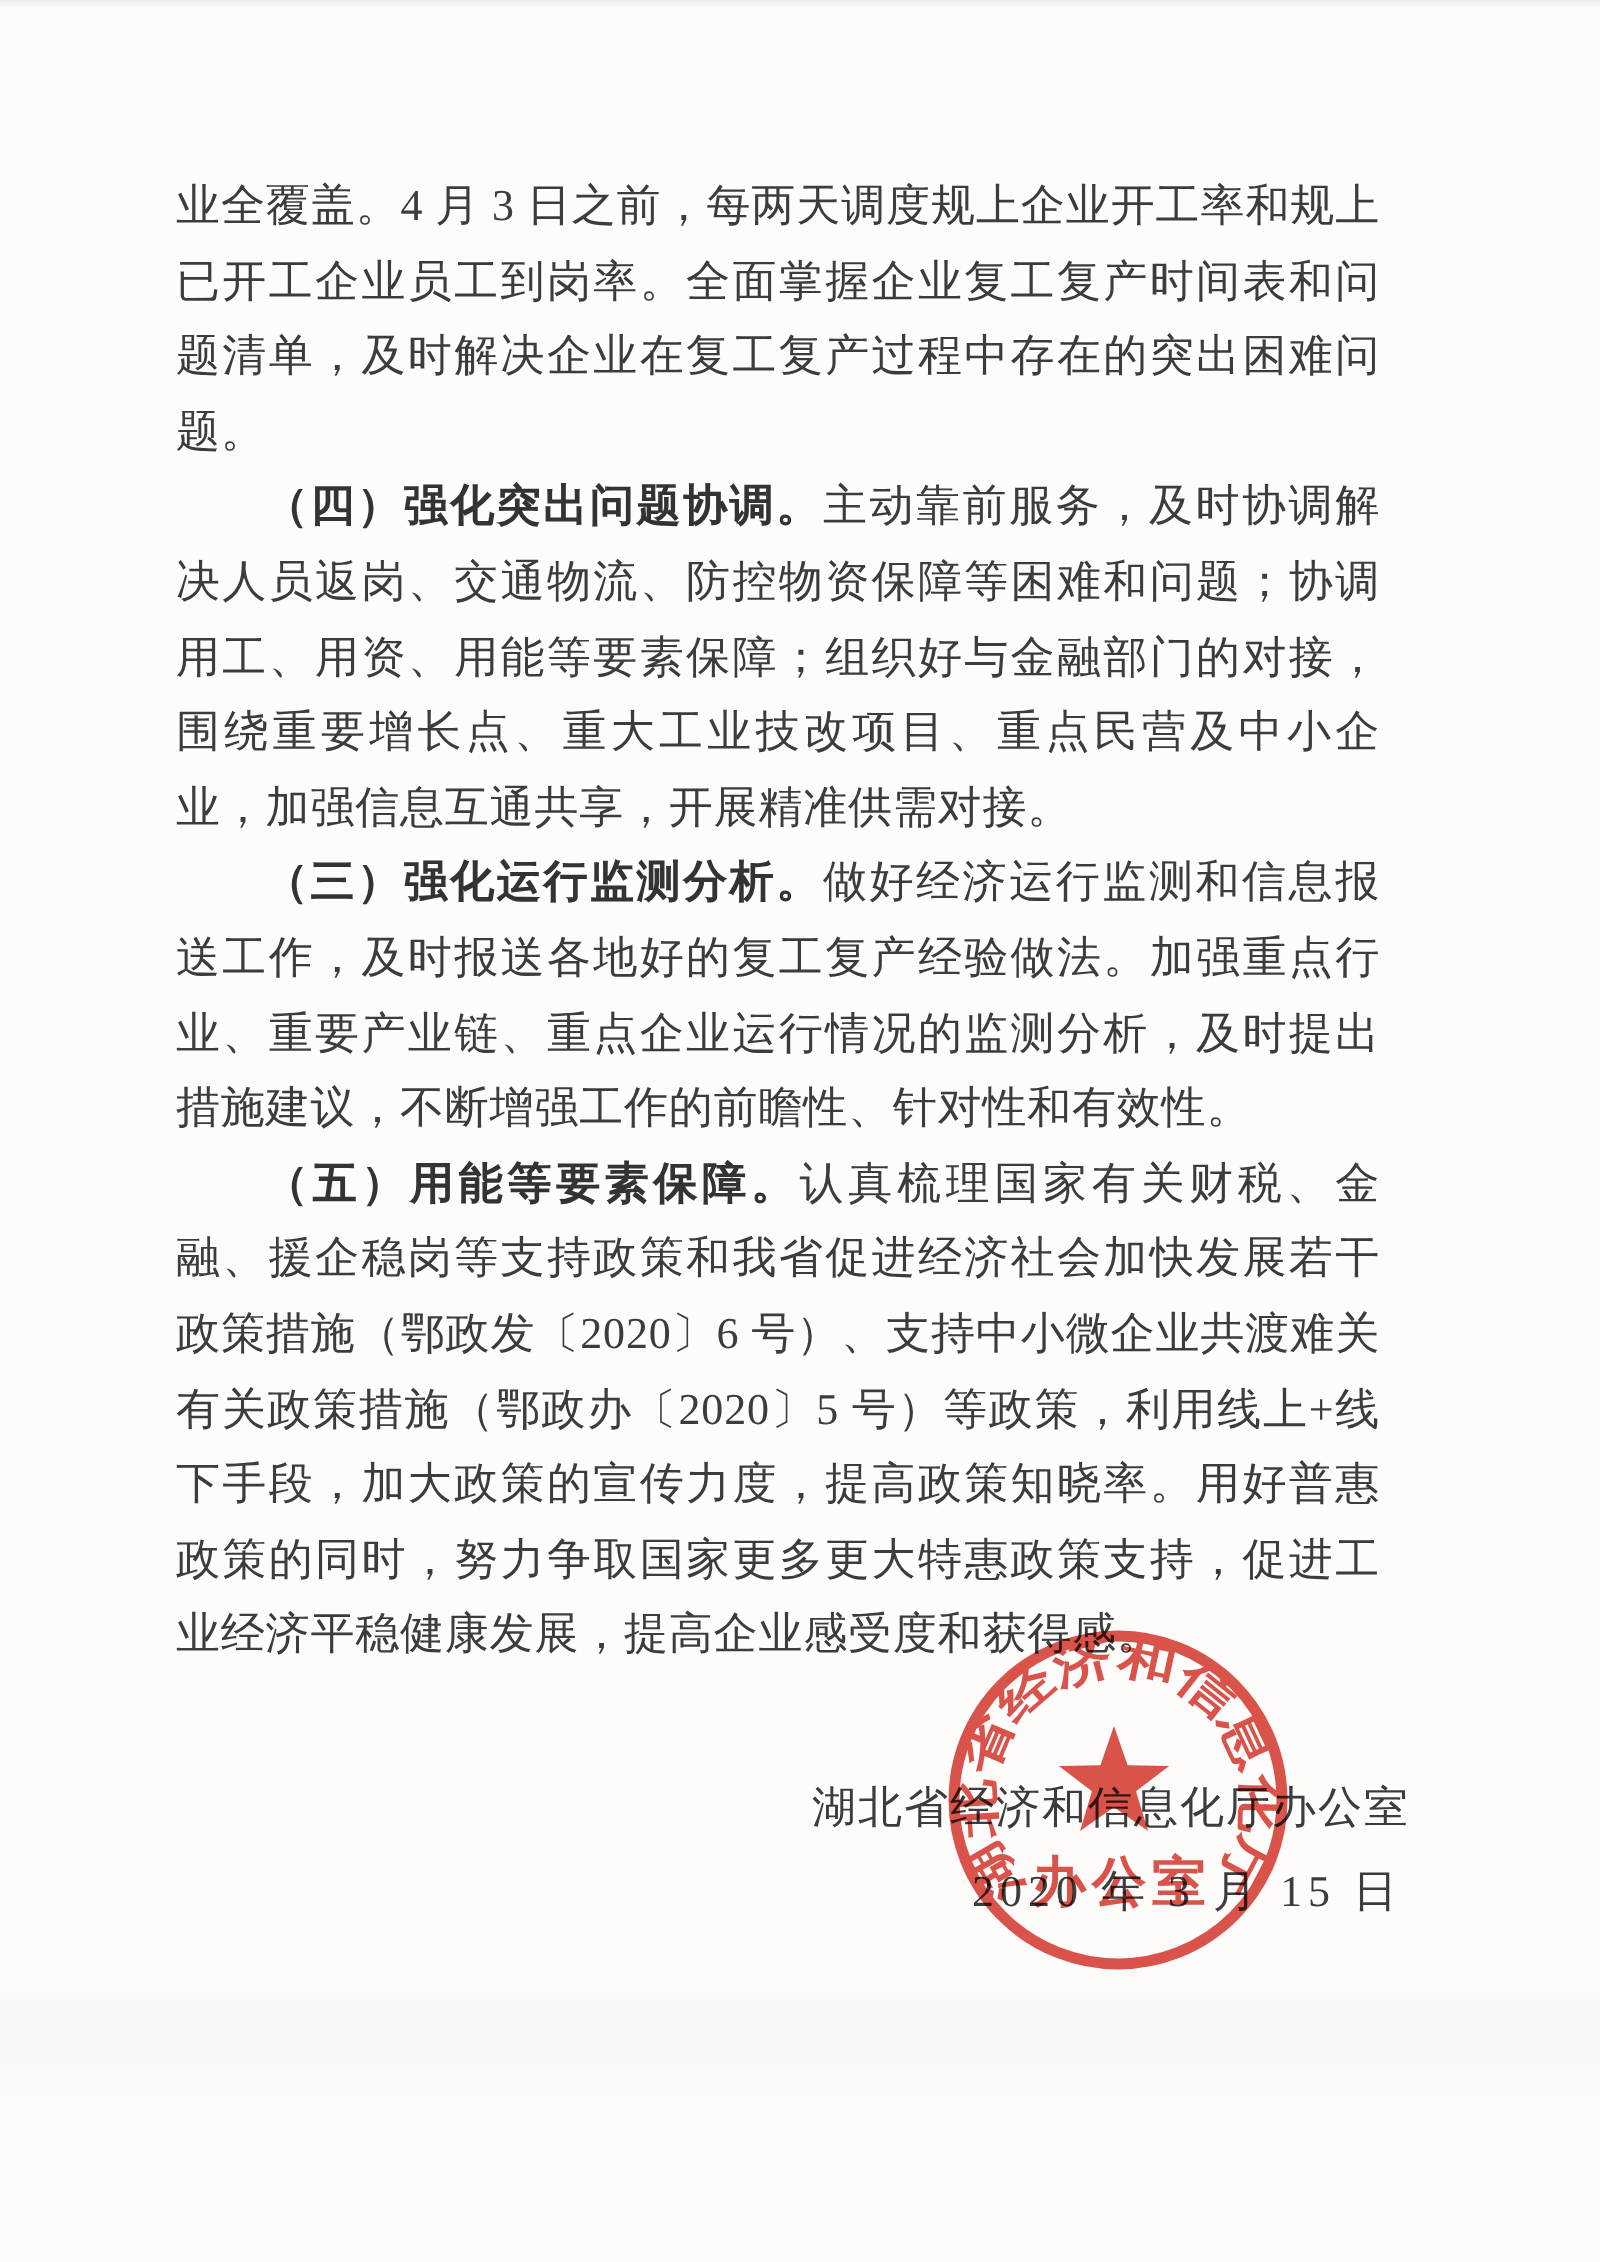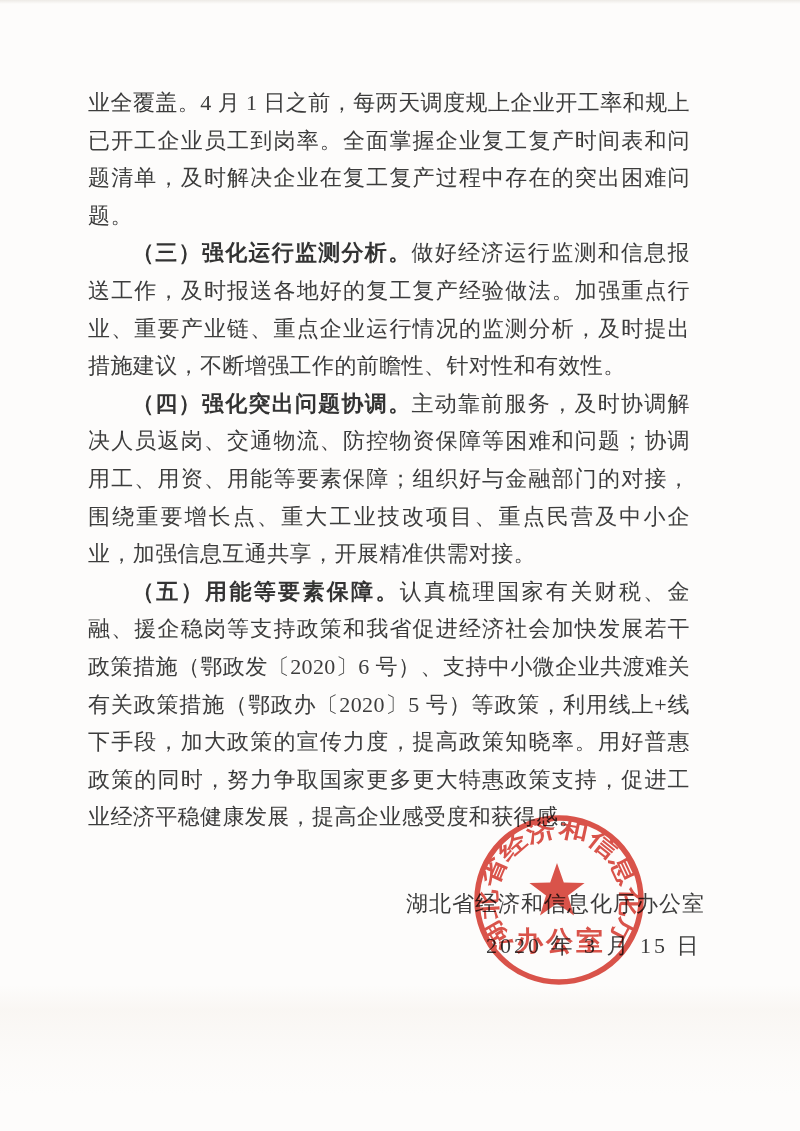--- a/index.html
+++ b/index.html
@@ -28,23 +28,23 @@
     mix-blend-mode:multiply;opacity:.92;pointer-events:none;
   }
   .seal text{font-family:"Liberation Serif","DejaVu Serif",serif;font-weight:700;}
 </style>
 </head>
 <body>
 
 <div class="sheet">
 
   <div class="content">
-    <p class="para"><span>业全覆盖。4 月 1 日之前，每两天调度规上企业开工率和规上已开工企业员工到岗率。全面掌握企业复工复产时间表和问题清单，及时解决企业在复工复产过程中存在的突出困难问题。</span></p>
+    <p class="para"><span>业全覆盖。4 月 3 日之前，每两天调度规上企业开工率和规上已开工企业员工到岗率。全面掌握企业复工复产时间表和问题清单，及时解决企业在复工复产过程中存在的突出困难问题。</span></p>
+    <p class="para indent"><b class="lead">（四）强化突出问题协调。</b><span>主动靠前服务，及时协调解决人员返岗、交通物流、防控物资保障等困难和问题；协调用工、用资、用能等要素保障；组织好与金融部门的对接，围绕重要增长点、重大工业技改项目、重点民营及中小企业，加强信息互通共享，开展精准供需对接。</span></p>
     <p class="para indent"><b class="lead">（三）强化运行监测分析。</b><span>做好经济运行监测和信息报送工作，及时报送各地好的复工复产经验做法。加强重点行业、重要产业链、重点企业运行情况的监测分析，及时提出措施建议，不断增强工作的前瞻性、针对性和有效性。</span></p>
-    <p class="para indent"><b class="lead">（四）强化突出问题协调。</b><span>主动靠前服务，及时协调解决人员返岗、交通物流、防控物资保障等困难和问题；协调用工、用资、用能等要素保障；组织好与金融部门的对接，围绕重要增长点、重大工业技改项目、重点民营及中小企业，加强信息互通共享，开展精准供需对接。</span></p>
     <p class="para indent"><b class="lead">（五）用能等要素保障。</b><span>认真梳理国家有关财税、金融、援企稳岗等支持政策和我省促进经济社会加快发展若干政策措施（鄂政发〔2020〕6 号）、支持中小微企业共渡难关有关政策措施（鄂政办〔2020〕5 号）等政策，利用线上+线下手段，加大政策的宣传力度，提高政策知晓率。用好普惠政策的同时，努力争取国家更多更大特惠政策支持，促进工业经济平稳健康发展，提高企业感受度和获得感。</span></p>
   </div>
 
   <div class="sig sig-org">湖北省经济和信息化厅办公室</div>
   <div class="sig sig-date">2020 年 3 月 15 日</div>
 
   <svg class="seal" viewBox="0 0 182 182" xmlns="http://www.w3.org/2000/svg">
     <defs>
       <path id="sealArc" d="M 46.45 134.55 A 63 63 0 1 1 135.55 134.55" fill="none"></path>
     </defs>

